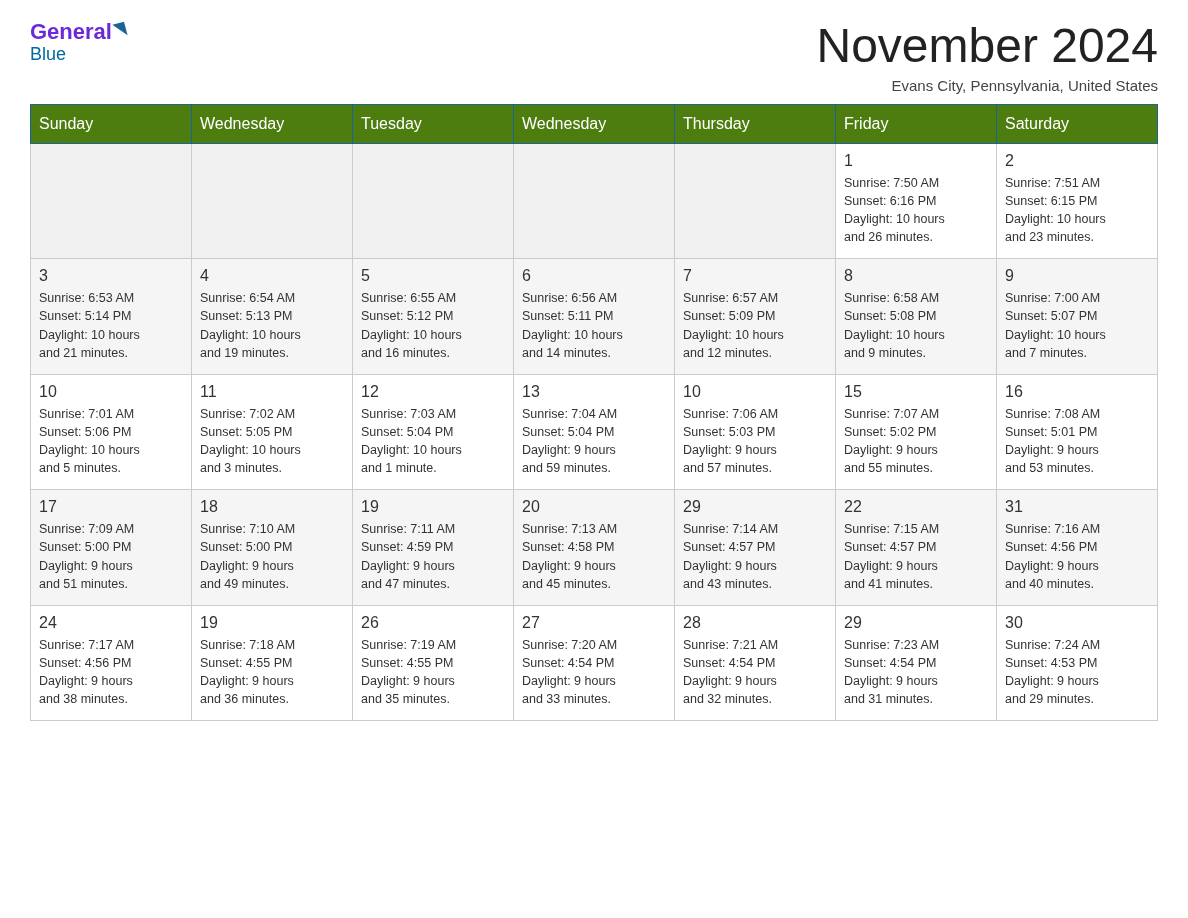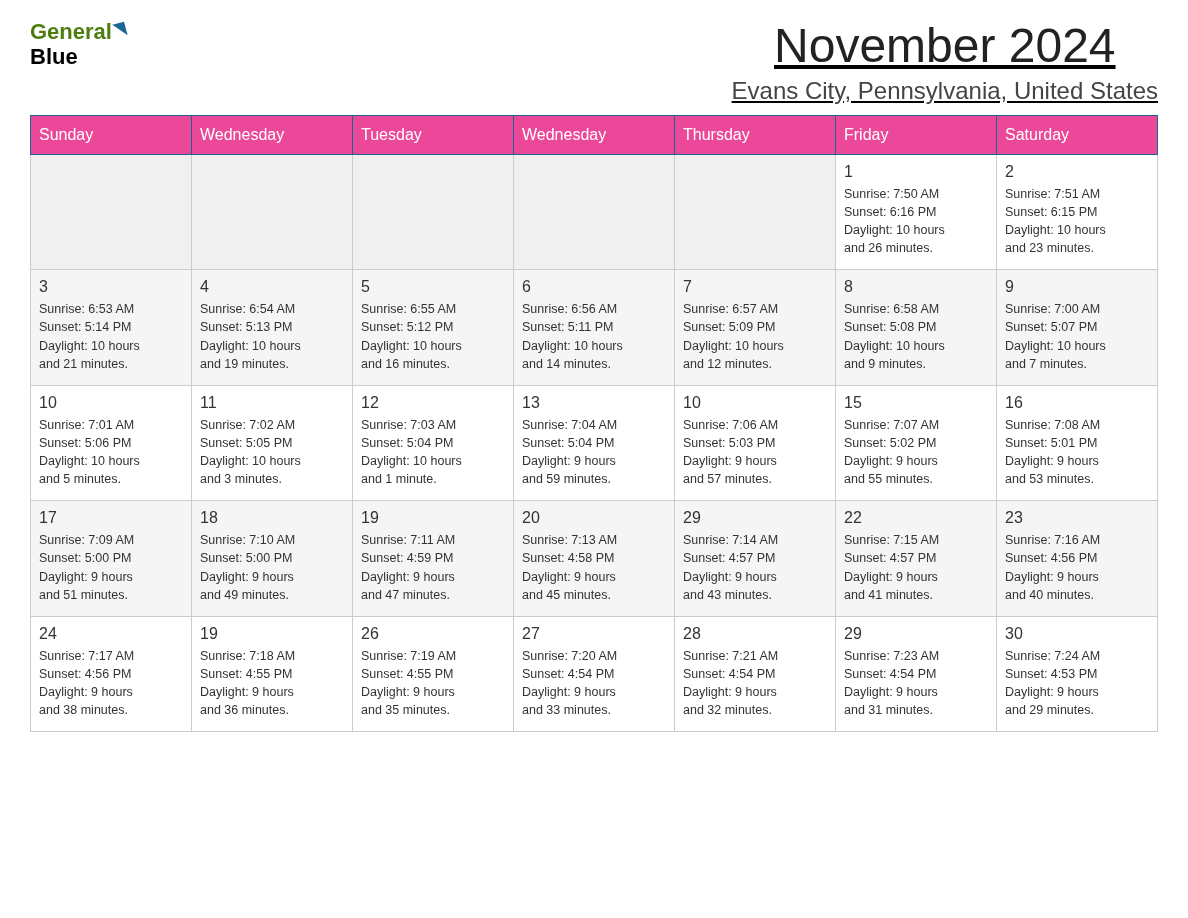--- a/index.html
+++ b/index.html
@@ -17,66 +17,65 @@
       margin-bottom: 10px;
     }
     .logo {
       display: flex;
       flex-direction: column;
       align-items: flex-start;
     }
     .logo-text {
       font-size: 22px;
       font-weight: bold;
-      color: #4d7c0f;
+      color: #6d28d9;
       line-height: 1.1;
     }
     .logo-arrow {
       width: 0;
       height: 0;
       border-left: 12px solid transparent;
       border-right: 0px solid transparent;
       border-top: 14px solid #1a6496;
       display: inline-block;
       margin-left: 2px;
       transform: rotate(-15deg);
       position: relative;
       top: -2px;
     }
     .logo-line {
       display: flex;
       align-items: center;
     }
     .logo-blue {
-      color: #000000;
-      font-size: 22px;
-      font-weight: bold;
+      color: #0369a1;
+      font-size: 18px;
+      font-weight: normal;
     }
     .title-area {
-      text-align: center;
-      text-decoration: underline;
+      text-align: right;
     }
     .month-title {
       font-size: 48px;
       font-weight: normal;
       color: #222;
       line-height: 1.1;
     }
     .location-title {
-      font-size: 24px;
+      font-size: 15px;
       color: #444;
       margin-top: 4px;
     }
     table {
       width: 100%;
       border-collapse: collapse;
       margin-top: 8px;
     }
     thead tr {
-      background-color: #ec4899;
+      background-color: #4d7c0f;
     }
     thead th {
       color: #fff;
       padding: 10px 8px;
       text-align: left;
       font-size: 16px;
       font-weight: normal;
       border: 1px solid #1a6496;
     }
     tbody tr {
@@ -236,21 +235,21 @@
         </td>
         <td>
           <span class="day-num">29</span>
           <div class="day-info">Sunrise: 7:14 AM<br>Sunset: 4:57 PM<br>Daylight: 9 hours<br>and 43 minutes.</div>
         </td>
         <td>
           <span class="day-num">22</span>
           <div class="day-info">Sunrise: 7:15 AM<br>Sunset: 4:57 PM<br>Daylight: 9 hours<br>and 41 minutes.</div>
         </td>
         <td>
-          <span class="day-num">23</span>
+          <span class="day-num">31</span>
           <div class="day-info">Sunrise: 7:16 AM<br>Sunset: 4:56 PM<br>Daylight: 9 hours<br>and 40 minutes.</div>
         </td>
       </tr>
       <tr>
         <td>
           <span class="day-num">24</span>
           <div class="day-info">Sunrise: 7:17 AM<br>Sunset: 4:56 PM<br>Daylight: 9 hours<br>and 38 minutes.</div>
         </td>
         <td>
           <span class="day-num">19</span>

